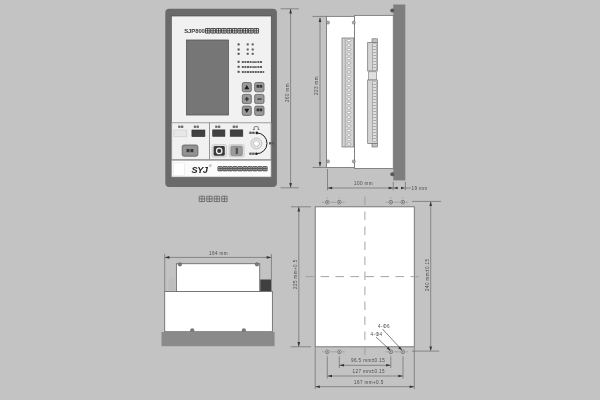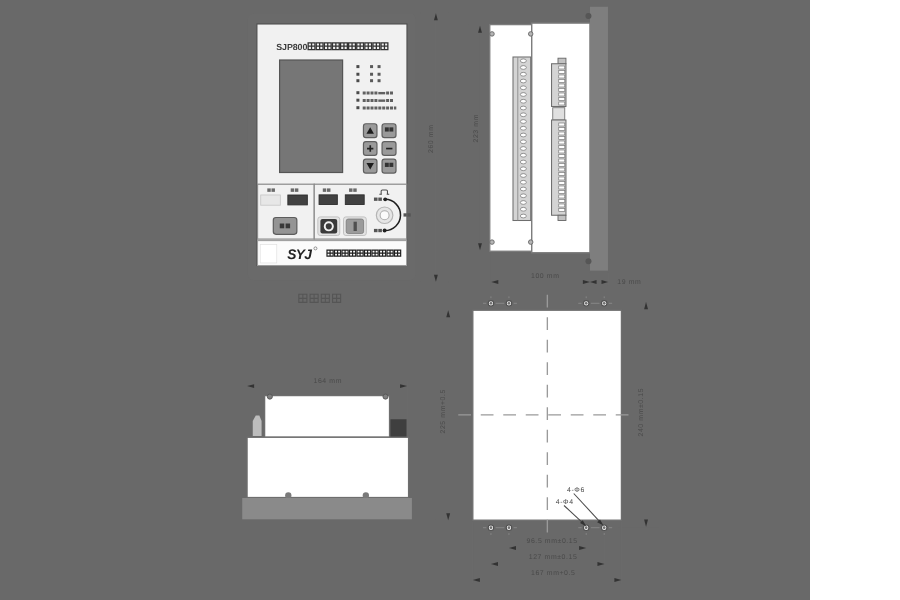--- a/index.html
+++ b/index.html
@@ -1,16 +1,16 @@
 <!DOCTYPE html>
 <html><head>
 <meta charset="utf-8">
 <style>
 html,body{margin:0;padding:0;background:#ffffff;}
-#page{position:relative;width:540px;height:400px;background:#a16207;overflow:hidden;filter:grayscale(1) blur(0.4px);
+#page{position:relative;width:600px;height:400px;background:#fdba74;overflow:hidden;filter:grayscale(1) blur(0.4px);
 font-family:"Liberation Sans",sans-serif;}
 svg{position:absolute;left:0;top:0;-webkit-font-smoothing:antialiased;}
 text{-webkit-font-smoothing:antialiased;}
 .dim{font-family:"Liberation Sans",sans-serif;font-size:4.6px;fill:#4a4a4a;letter-spacing:0.4px;opacity:0.999;}
 </style>
 </head>
 <body>
 <div id="page">
 <svg width="600" height="400" viewBox="0 0 600 400">
 <defs>

